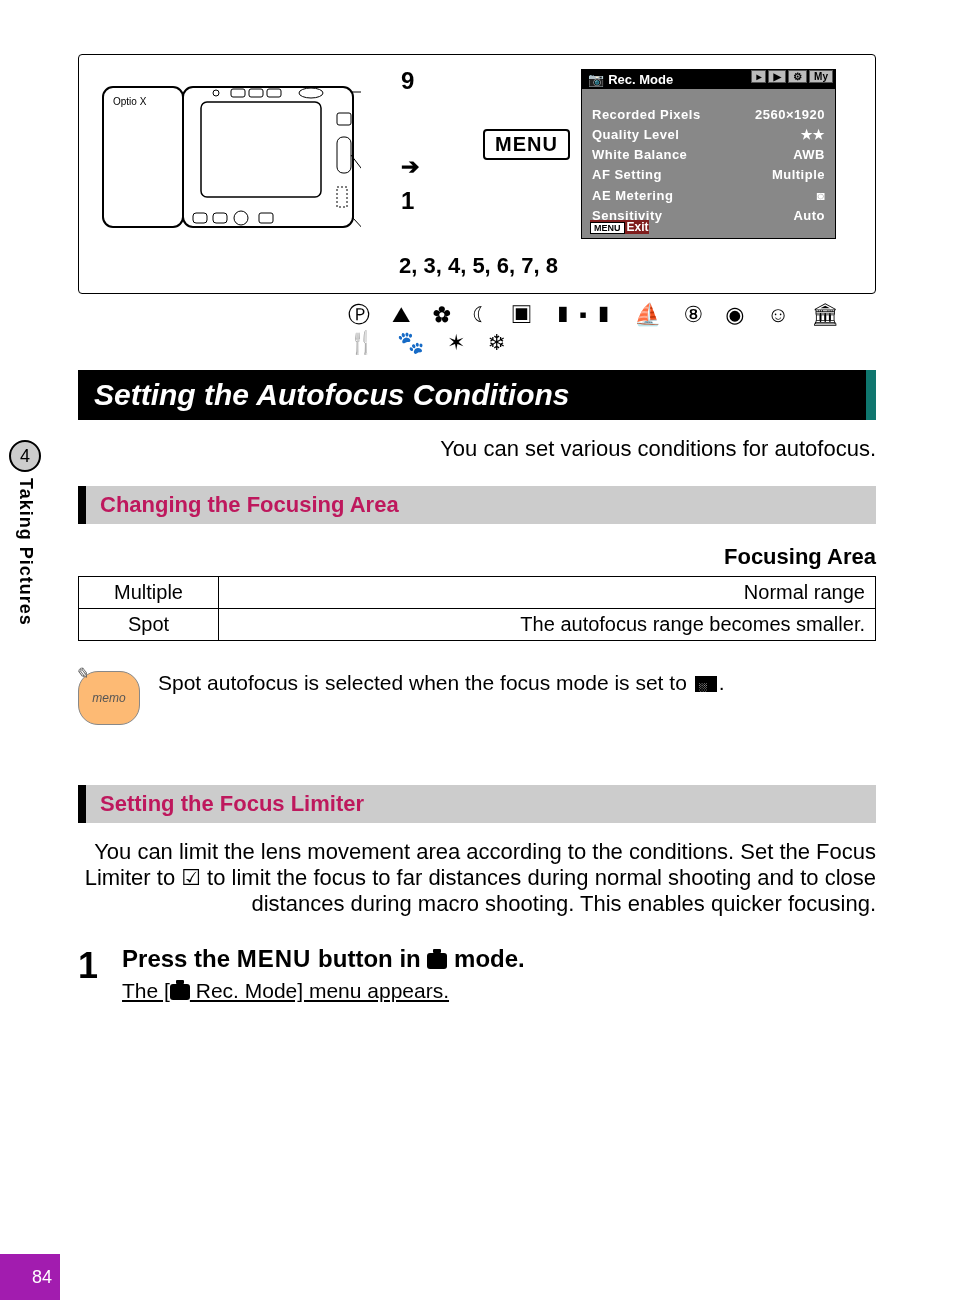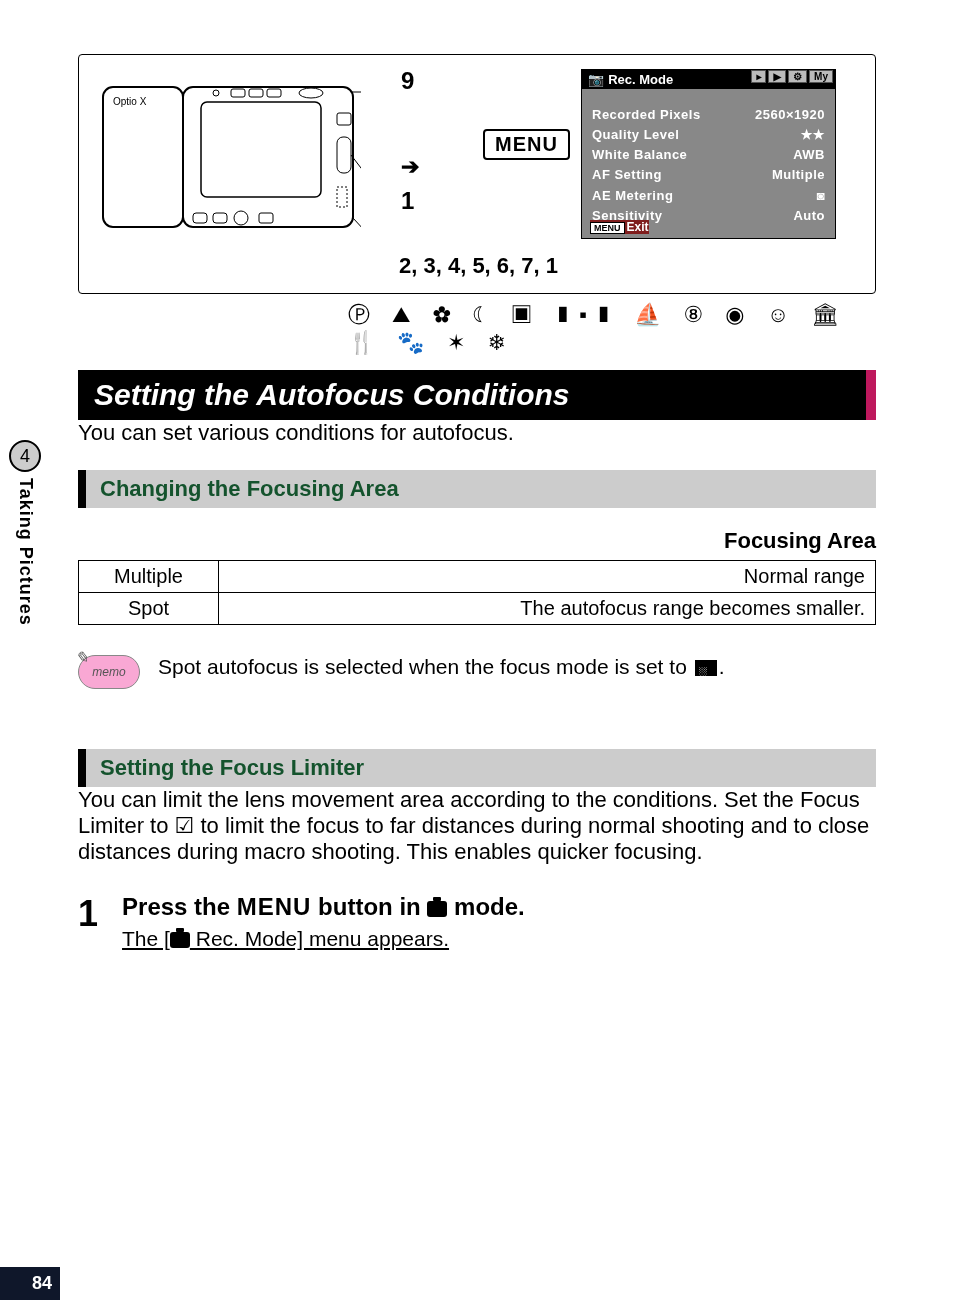--- a/index.html
+++ b/index.html
@@ -32,24 +32,24 @@
   .side-tab .label {
     writing-mode: vertical-rl;
     font-weight: bold;
     font-size: 18px;
     letter-spacing: 1px;
   }
 
   .page-number {
     position: absolute;
     bottom: 14px; left: 0;
-    width: 60px; height: 33px;
-    background: #0f172a;
+    width: 60px; height: 46px;
+    background: #a21caf;
     color: #fff;
-    font-weight: bold;
+    font-weight: normal;
     display: flex; align-items: center; justify-content: flex-end;
     padding-right: 8px;
     font-size: 18px;
   }
 
   .content {
     position: absolute;
     left: 78px; right: 78px; top: 54px;
   }
 
@@ -118,50 +118,50 @@
     letter-spacing: 8px;
     padding-left: 270px;
   }
 
   .section-bar {
     background: #000; color: #fff;
     font-weight: bold; font-size: 30px;
     padding: 8px 16px;
     margin-top: 14px;
     font-style: italic;
-    border-right: 10px solid #be185d;
+    border-right: 10px solid #0f766e;
   }
   .body-p {
-    font-size: 22px; margin-top: 0;
+    font-size: 22px; margin-top: 16px; text-align: right;
   }
   .sub-bar {
-    background: #ccc; color: #14532d;
+    background: #ccc; color: #be185d;
     font-weight: bold; font-size: 22px;
     padding: 6px 14px;
     border-left: 8px solid #000;
     margin-top: 24px;
   }
   .table-title { font-weight: bold; font-size: 22px; margin-top: 20px; text-align: right; }
   table.af {
     width: 100%; border-collapse: collapse; margin-top: 6px;
   }
   table.af td {
     border: 1px solid #000; padding: 4px 10px; font-size: 20px; text-align: right;
   }
   table.af td.k { width: 140px; text-align: center; }
 
   .memo {
     display: flex; gap: 18px; align-items: flex-start;
     margin-top: 30px;
   }
   .memo-icon {
-    width: 62px; height: 34px;
+    width: 62px; height: 54px;
     border: 1px solid #888;
     border-radius: 20px;
-    background: #f9a8d4;
+    background: #fdba74;
     display: flex; align-items: center; justify-content: center;
     font-size: 12px; color: #555; font-style: italic;
     position: relative;
   }
   .memo-icon::before {
     content: "✎";
     position: absolute; top: -8px; left: -4px;
     font-size: 16px; color: #555;
   }
   .memo-text { font-size: 21px; }
@@ -210,21 +210,21 @@
         <rect x="92" y="136" width="14" height="10" rx="3" fill="none" stroke="#000"></rect>
         <rect x="112" y="136" width="14" height="10" rx="3" fill="none" stroke="#000"></rect>
         <circle cx="140" cy="141" r="7" fill="none" stroke="#000"></circle>
         <rect x="158" y="136" width="14" height="10" rx="2" fill="none" stroke="#000"></rect>
         <line x1="250" y1="15" x2="290" y2="15" stroke="#000"></line>
         <line x1="250" y1="78" x2="290" y2="130" stroke="#000"></line>
         <line x1="252" y1="141" x2="288" y2="180" stroke="#000"></line>
       </svg>
       <div class="callout" style="left:300px;top:-2px">9</div>
       <div class="callout" style="left:300px;top:118px">1</div>
-      <div class="callout" style="left:298px;top:184px;font-size:22px;white-space:nowrap">2, 3, 4, 5, 6, 7, 1</div>
+      <div class="callout" style="left:298px;top:184px;font-size:22px;white-space:nowrap">2, 3, 4, 5, 6, 7, 8</div>
       <div class="arrow">➔</div>
       <div class="menu-btn">MENU</div>
     </div>
 
     <div class="screen">
       <div class="screen-header">
         <span>📷</span>
         <span>Rec. Mode</span>
         <div class="screen-tabs">
           <span>▸</span>

